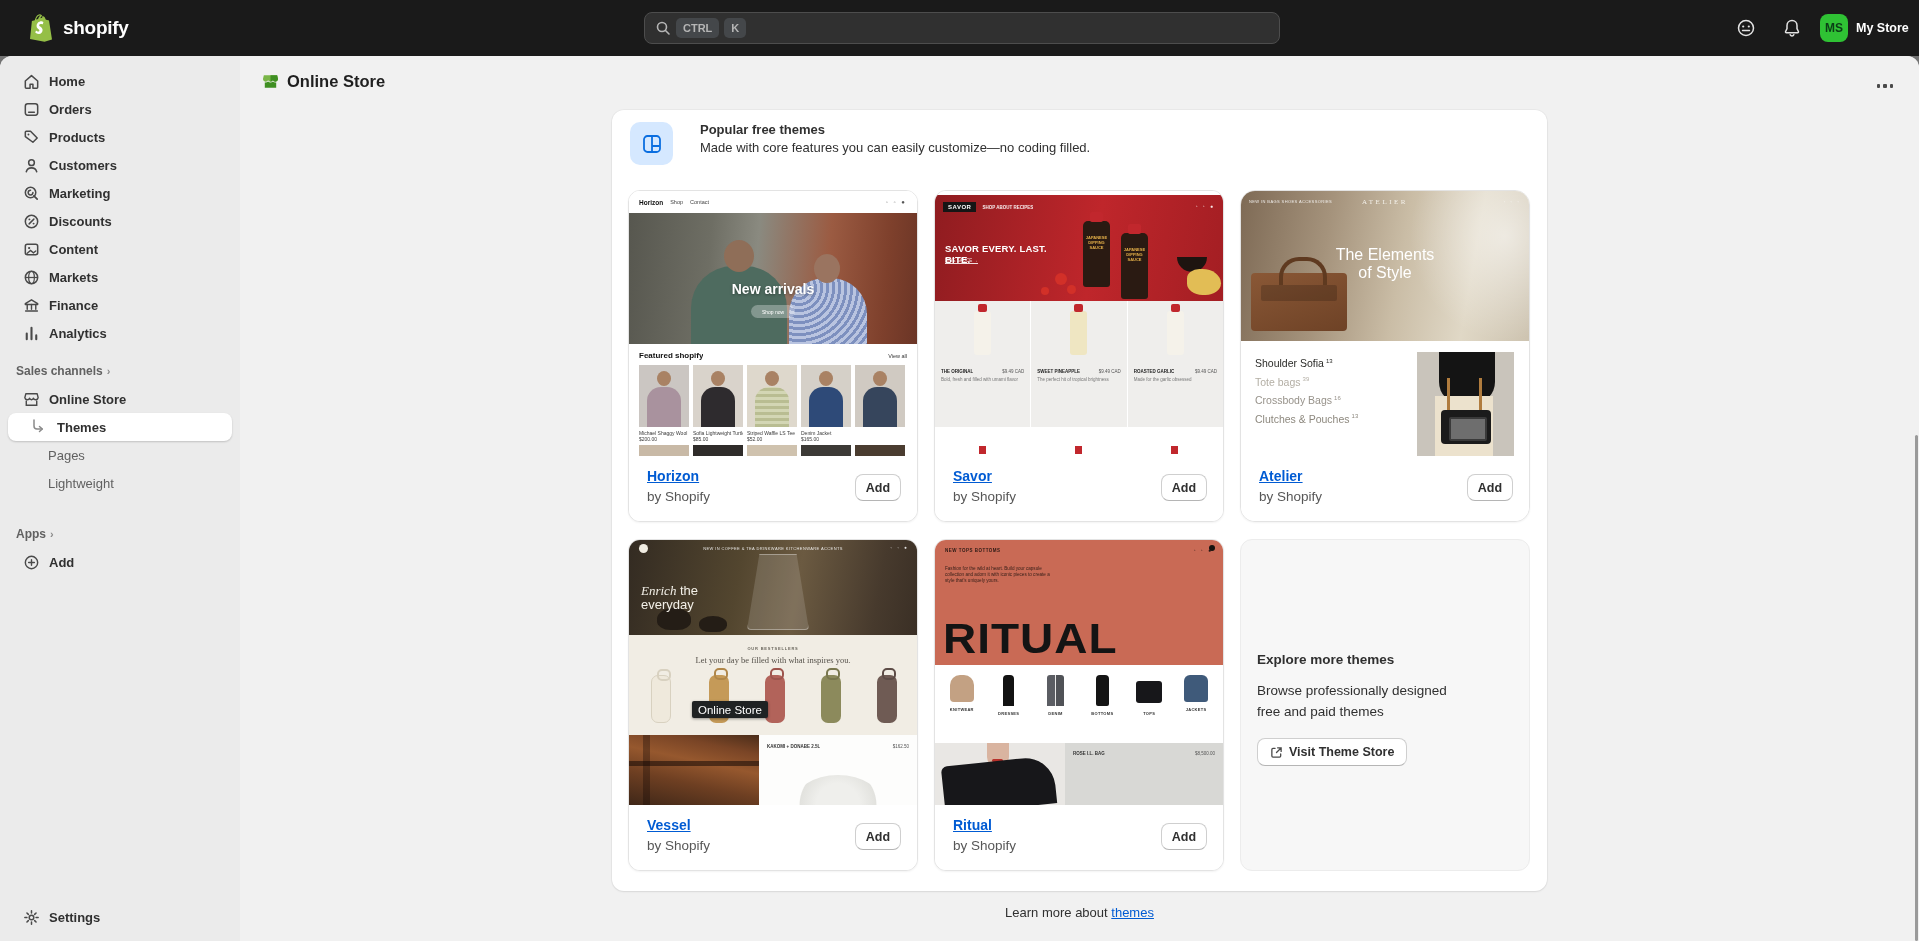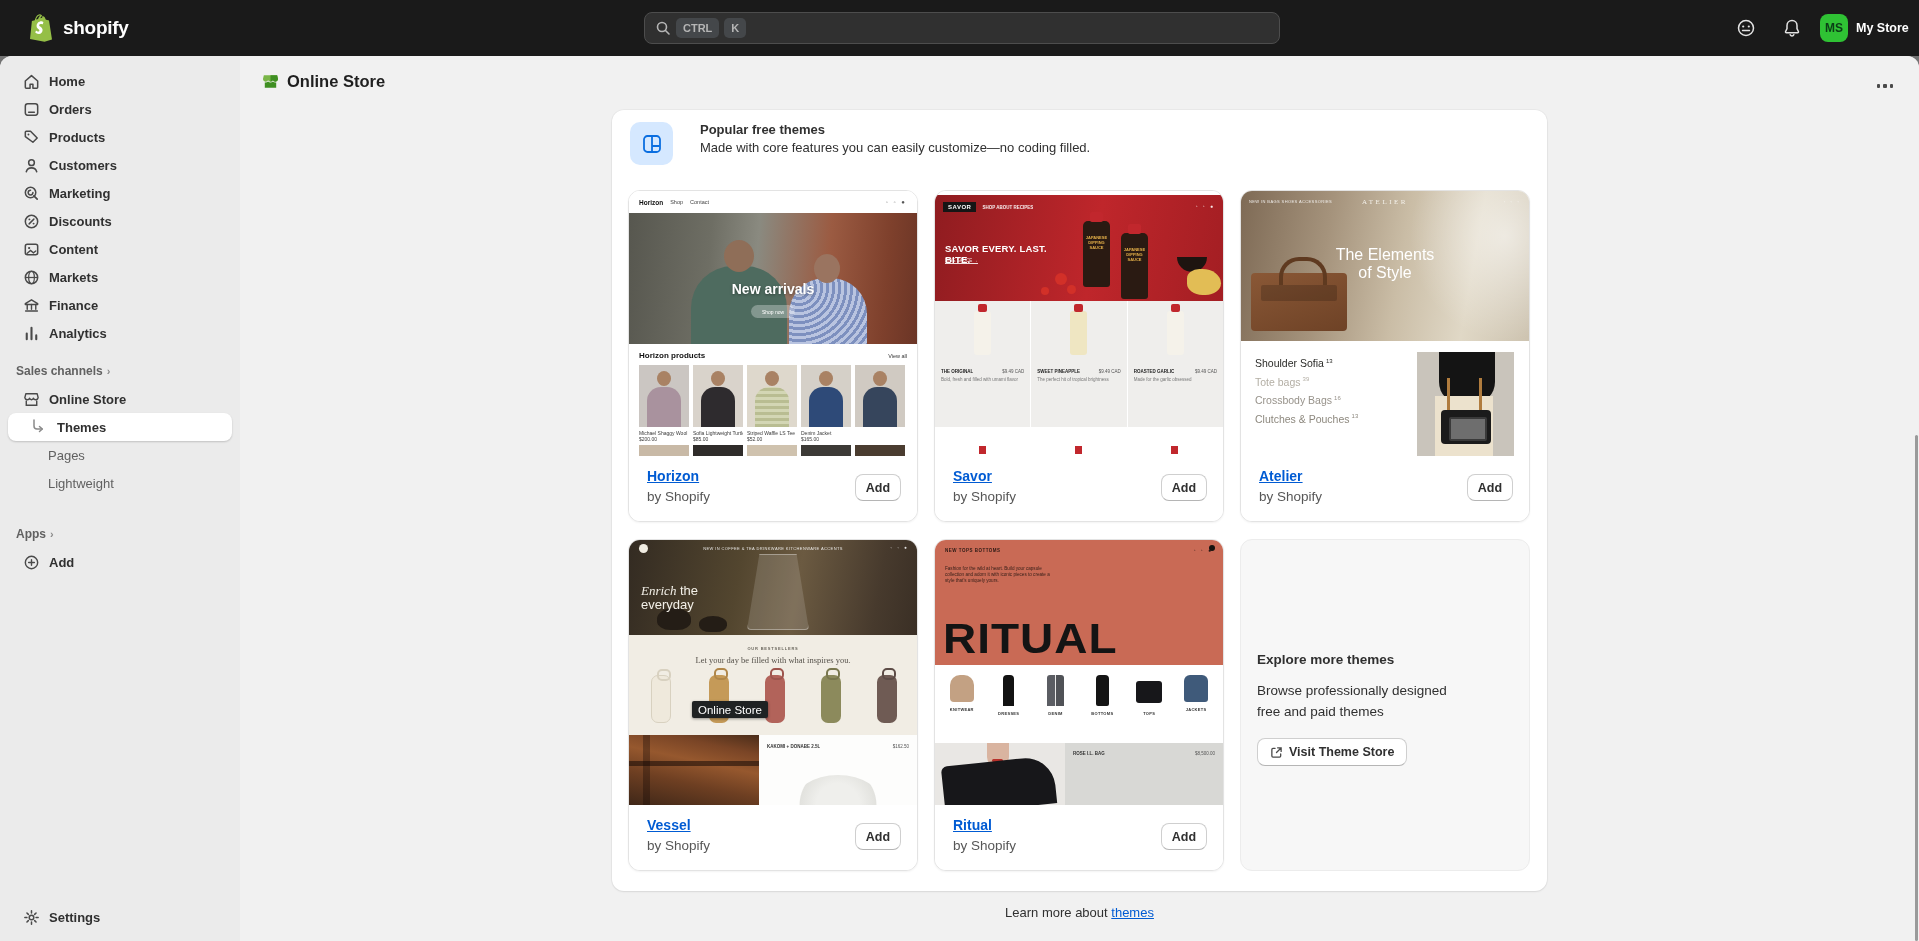--- a/index.html
+++ b/index.html
@@ -425,21 +425,21 @@
                 <span style="margin-left:auto;font-size:6px;color:#555;letter-spacing:2px;">◦ ◦ ●</span>
               </div>
               <div class="hz-hero">
                 <div class="hz-man"></div>
                 <div class="hz-wom"></div>
                 <div class="hz-hero-t">New arrivals</div>
                 <div class="hz-btn">Shop now</div>
               </div>
               <div class="hz-feat">
                 <div class="hz-feat-head">
-                  <span class="mt" style="font-size:8px;font-weight:700;color:#111;">Horizon products</span>
+                  <span class="mt" style="font-size:8px;font-weight:700;color:#111;">Featured shopify</span>
                   <span class="mt" style="font-size:5.5px;color:#333;text-decoration:underline;">View all</span>
                 </div>
                 <div class="hz-tiles">
                   <div class="hz-tile" style="background:#cbc6c2;">
                       <div class="hz-head"></div>
                       <div class="hz-garm" style="background:#a9929e;"></div>
                     </div>
                   <div class="hz-tile" style="background:#d9d3cb;">
                       <div class="hz-head"></div>
                       <div class="hz-garm" style="background:#2e2b2e;"></div>
@@ -534,21 +534,21 @@
                   <i style="left:236px;"></i>
               </div>
             </div>
             <div class="tfoot">
               <a class="tname">Savor</a>
               <div class="tby">by Shopify</div>
               <div class="addbtn">Add</div>
             </div>
           </div>
 
-          <div class="tcard" style="left:612px;top:0;">
+          <div class="tcard" style="left:612px;top:0;border-radius:15px;">
             <div class="prev">
               <div class="at-hero">
                 <div class="at-drape"></div>
                 <div class="at-nav mt">NEW IN   BAGS   SHOES   ACCESSORIES</div>
                 <div class="at-logo">ATELIER</div>
                 <div class="at-ics">◦ ◦ ◦</div>
                 <div class="at-head">
                   <div>The Elements</div>
                   <div>of Style</div>
                 </div>

